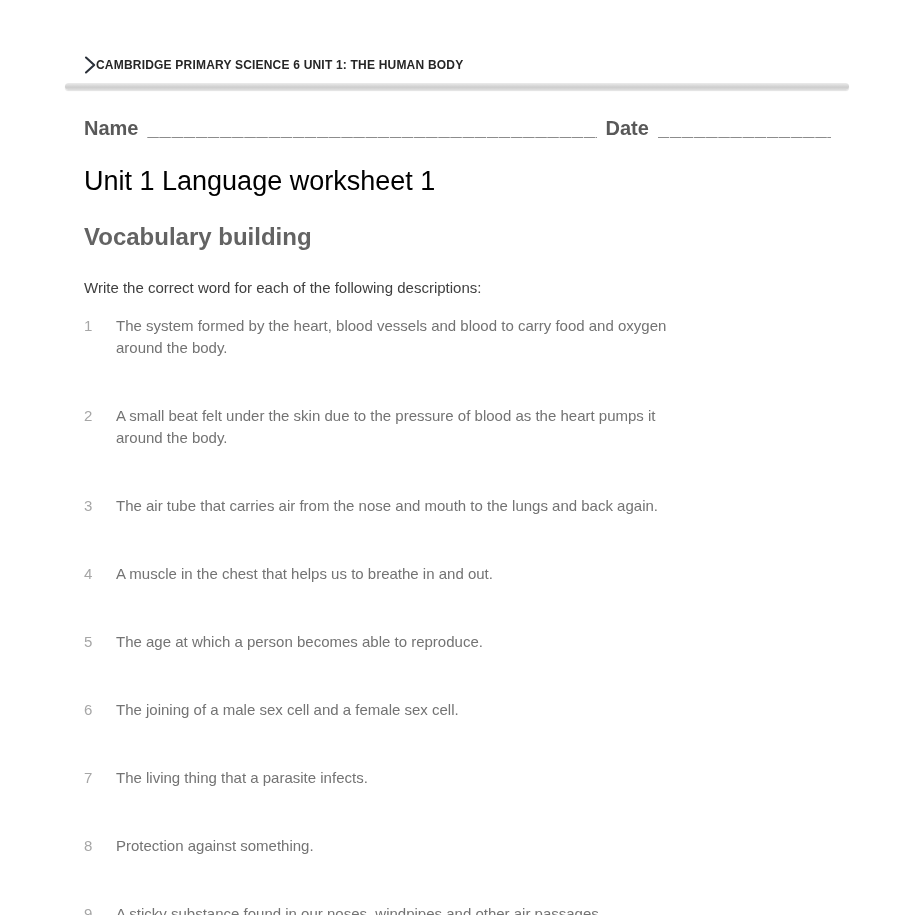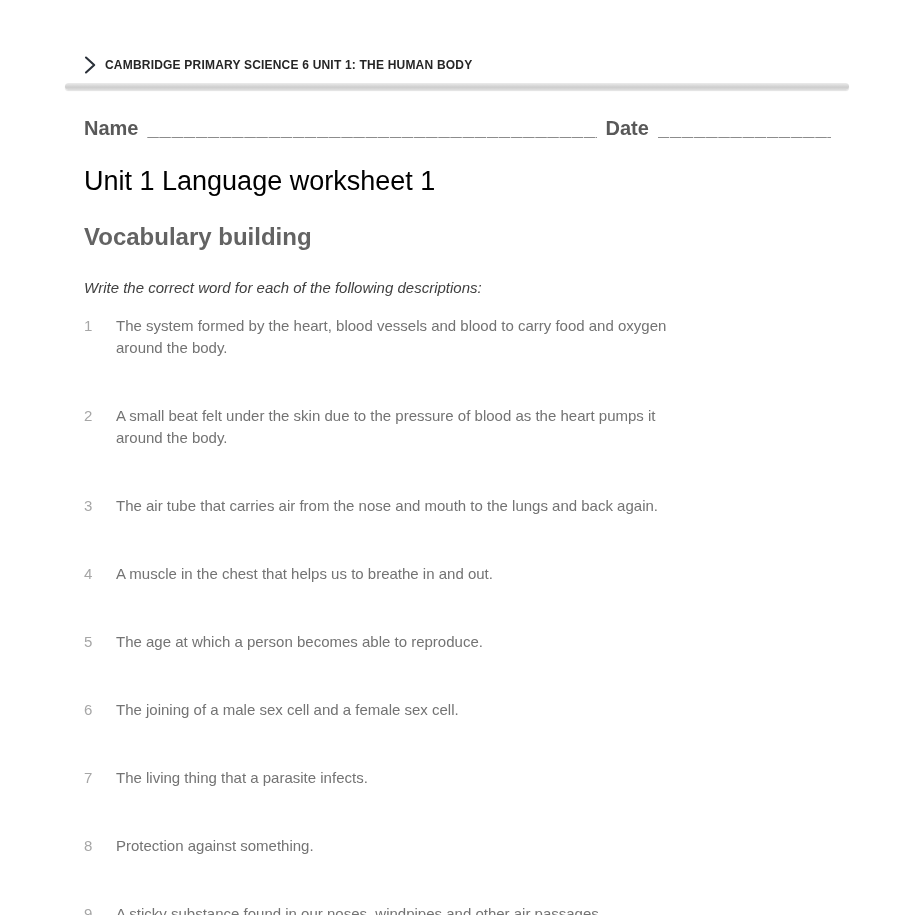--- a/index.html
+++ b/index.html
@@ -16,21 +16,20 @@
   .page {
     box-sizing: border-box;
     width: 915px;
     height: 915px;
     padding: 56px 84px 0 84px;
   }
   
   .breadcrumb {
     display: flex;
     align-items: center;
-    gap: 9px;
     height: 18px;
   }
   .chevron-icon {
     display: inline-flex;
     width: 12px;
     height: 18px;
     flex: none;
   }
   .breadcrumb-label {
     font-size: 12px;
@@ -79,21 +78,20 @@
     font-size: 24px;
     font-weight: 700;
     color: #636363;
     line-height: 1.15;
   }
   .instructions {
     margin: 26px 0 16px 0;
     font-size: 15px;
     color: #3f3f3f;
     line-height: 22px;
-    font-style: italic;
   }
   
   .question-list {
     margin-top: 8px;
   }
   .q-row {
     display: flex;
     font-size: 15px;
     line-height: 22px;
   }

